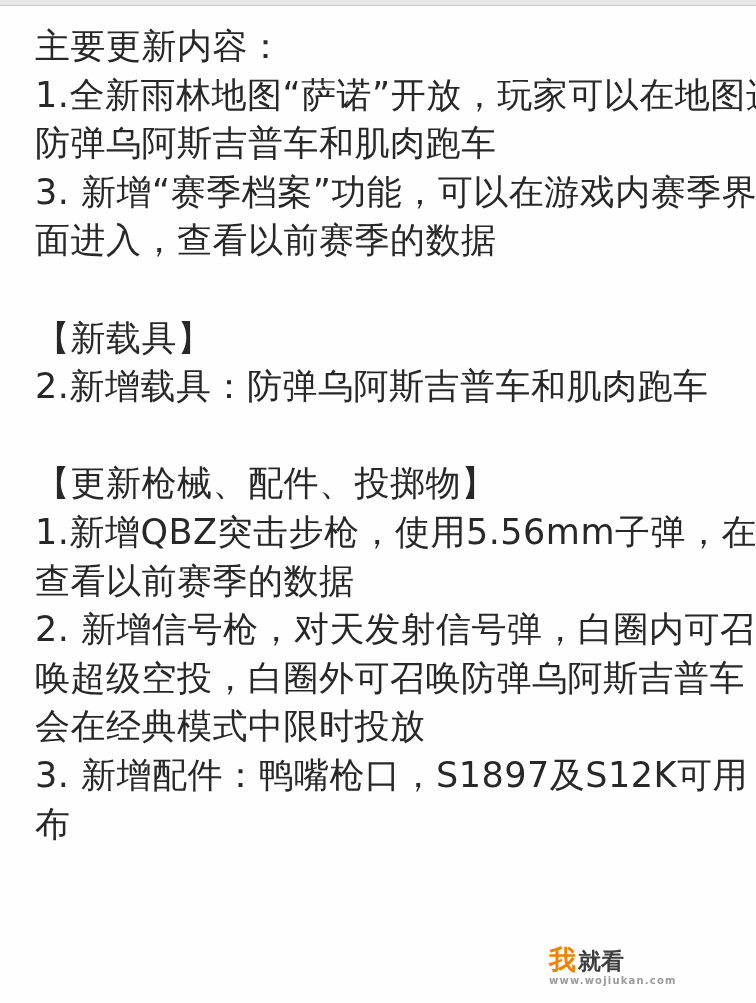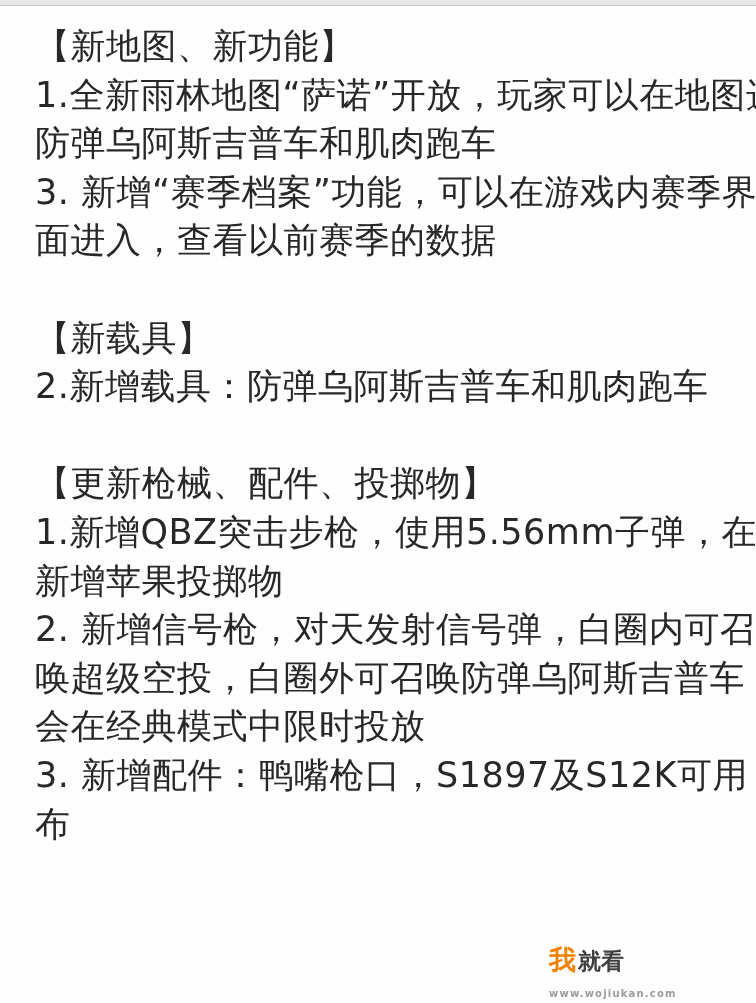--- a/index.html
+++ b/index.html
@@ -55,48 +55,48 @@
     font-weight: 700;
     color: #f08200;
   }
   .wm-rest {
     font-size: 23px;
     font-weight: 700;
     color: #3e3e3e;
     margin-left: 2px;
   }
   .wm-url {
-    margin-top: 14px;
+    margin-top: 1px;
     font-size: 10px;
     font-weight: 700;
     color: #9b9b9b;
     letter-spacing: 1.2px;
     white-space: nowrap;
   }
 </style>
 </head>
 <body>
 
 <div class="page">
 
   <div class="top-strip"></div>
 
   <main class="content">
-    <div class="line">【新地图、新功能】</div>
+    <div class="line">主要更新内容：</div>
     <div class="line">1.全新雨林地图“萨诺”开放，玩家可以在地图选</div>
     <div class="line">防弹乌阿斯吉普车和肌肉跑车</div>
     <div class="line">3. 新增“赛季档案”功能，可以在游戏内赛季界</div>
     <div class="line">面进入，查看以前赛季的数据</div>
     <div class="line"></div>
     <div class="line">【新载具】</div>
     <div class="line">2.新增载具：防弹乌阿斯吉普车和肌肉跑车</div>
     <div class="line"></div>
     <div class="line">【更新枪械、配件、投掷物】</div>
     <div class="line">1.新增QBZ突击步枪，使用5.56mm子弹，在雨</div>
-    <div class="line">新增苹果投掷物</div>
+    <div class="line">查看以前赛季的数据</div>
     <div class="line">2. 新增信号枪，对天发射信号弹，白圈内可召</div>
     <div class="line">唤超级空投，白圈外可召唤防弹乌阿斯吉普车，</div>
     <div class="line">会在经典模式中限时投放</div>
     <div class="line">3. 新增配件：鸭嘴枪口，S1897及S12K可用，</div>
     <div class="line">布</div>
   </main>
 
   <div class="watermark">
     <div class="wm-logo">
       <span class="wm-first">我</span><span class="wm-rest">就看</span>

